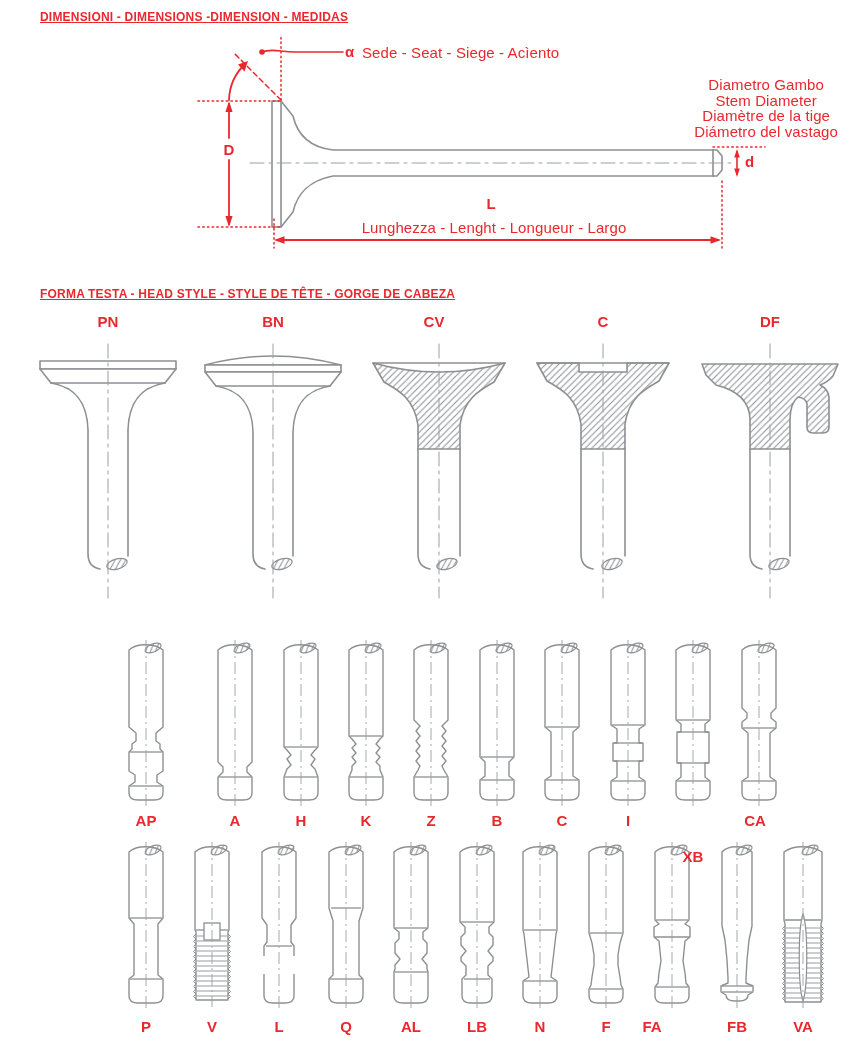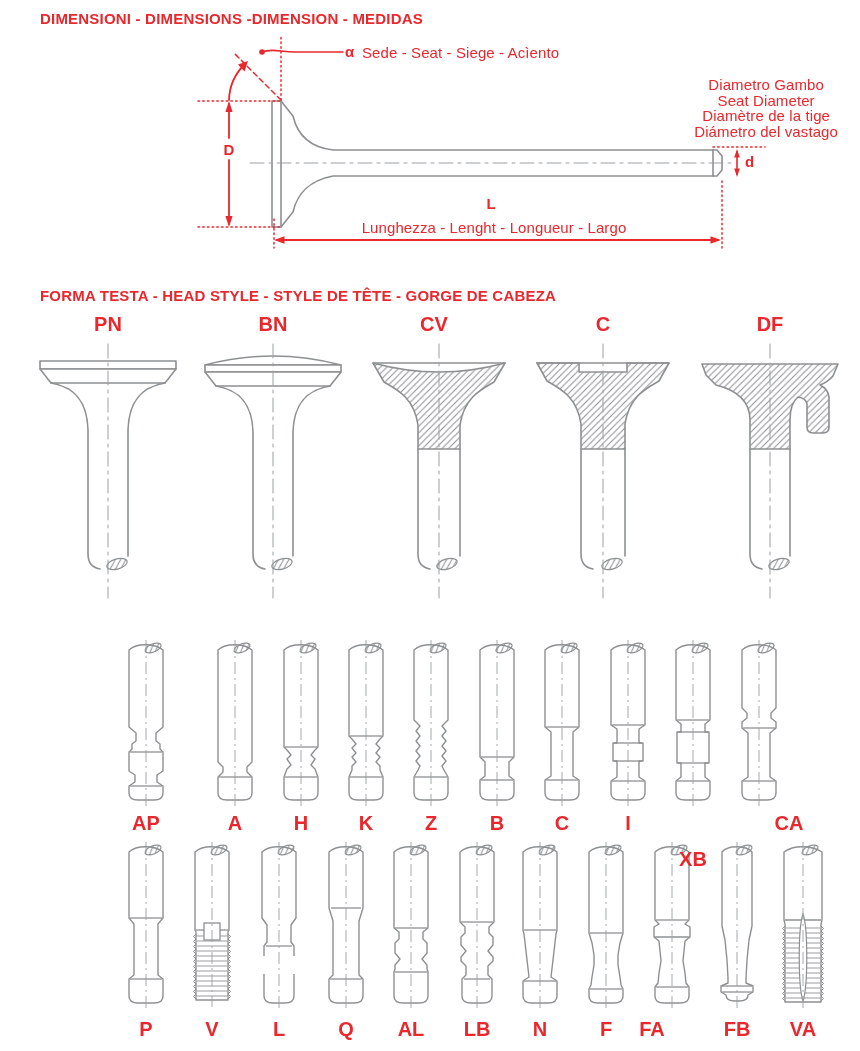--- a/index.html
+++ b/index.html
@@ -1,21 +1,21 @@
 <!DOCTYPE html>
 <html><head>
 <meta charset="utf-8">
 <style>
   html,body{margin:0;padding:0;background:#fff;}
   .page{position:relative;width:860px;height:1051px;background:#fff;
         font-family:"Liberation Sans",sans-serif;overflow:hidden;}
   svg.layer{position:absolute;left:0;top:0;z-index:1;}
   .txt{position:absolute;z-index:2;color:#e9282e;white-space:nowrap;}
-  .ttl{font-weight:800;font-size:15px;letter-spacing:.2px;}
-  .lbl{font-weight:800;font-size:20px;transform:translateX(-50%);}
+  .ttl{font-weight:800;font-size:12px;letter-spacing:.2px;text-decoration:underline;}
+  .lbl{font-weight:800;font-size:15px;transform:translateX(-50%);}
   .ann{font-size:15px;letter-spacing:.1px;line-height:15.6px;}
   .annr{text-align:center;}
   .ctr{transform:translateX(-50%);}
   .sym{font-weight:800;font-size:15px;}
 </style>
 </head>
 <body>
 
 <div class="page">
 
@@ -260,21 +260,21 @@
 
   <span class="txt ttl" style="left:40px;top:10px">DIMENSIONI - DIMENSIONS -DIMENSION - MEDIDAS</span>
 
   <span class="txt sym" style="left:345px;top:43px">α</span>
   <span class="txt ann" style="left:362px;top:45px">Sede - Seat - Siege - Acìento</span>
 
   <span class="txt sym ctr" style="left:229px;top:141px">D</span>
 
   <div class="txt ann annr" style="right:22px;top:77px">
     <div>Diametro Gambo</div>
-    <div>Seat Diameter</div>
+    <div>Stem Diameter</div>
     <div>Diamètre de la tige</div>
     <div>Diámetro del vastago</div>
   </div>
   <span class="txt sym" style="left:745px;top:153px">d</span>
 
   <span class="txt sym ctr" style="left:491px;top:195px">L</span>
   <span class="txt ann ctr" style="left:494px;top:220px">Lunghezza - Lenght - Longueur - Largo</span>
 
   <span class="txt ttl" style="left:40px;top:287px">FORMA TESTA - HEAD STYLE - STYLE DE TÊTE - GORGE DE CABEZA</span>
   <span class="txt lbl" style="left:108px;top:313px">PN</span>
@@ -286,21 +286,21 @@
 
   <span class="txt lbl" style="left:146px;top:812px">AP</span>
   <span class="txt lbl" style="left:235px;top:812px">A</span>
   <span class="txt lbl" style="left:301px;top:812px">H</span>
   <span class="txt lbl" style="left:366px;top:812px">K</span>
   <span class="txt lbl" style="left:431px;top:812px">Z</span>
   <span class="txt lbl" style="left:497px;top:812px">B</span>
   <span class="txt lbl" style="left:562px;top:812px">C</span>
   <span class="txt lbl" style="left:628px;top:812px">I</span>
   <span class="txt lbl" style="left:693px;top:848px">XB</span>
-  <span class="txt lbl" style="left:789px;top:812px">CA</span>
+  <span class="txt lbl" style="left:755px;top:812px">CA</span>
 
   <span class="txt lbl" style="left:146px;top:1018px">P</span>
   <span class="txt lbl" style="left:212px;top:1018px">V</span>
   <span class="txt lbl" style="left:279px;top:1018px">L</span>
   <span class="txt lbl" style="left:346px;top:1018px">Q</span>
   <span class="txt lbl" style="left:411px;top:1018px">AL</span>
   <span class="txt lbl" style="left:477px;top:1018px">LB</span>
   <span class="txt lbl" style="left:540px;top:1018px">N</span>
   <span class="txt lbl" style="left:606px;top:1018px">F</span>
   <span class="txt lbl" style="left:652px;top:1018px">FA</span>

